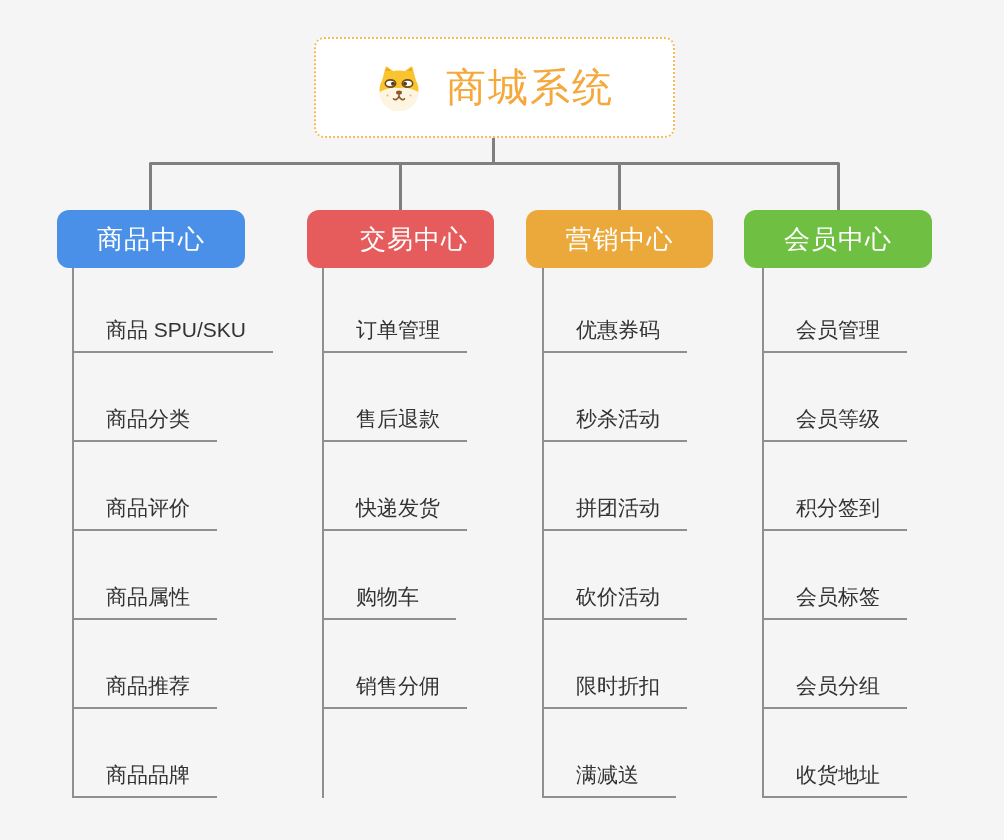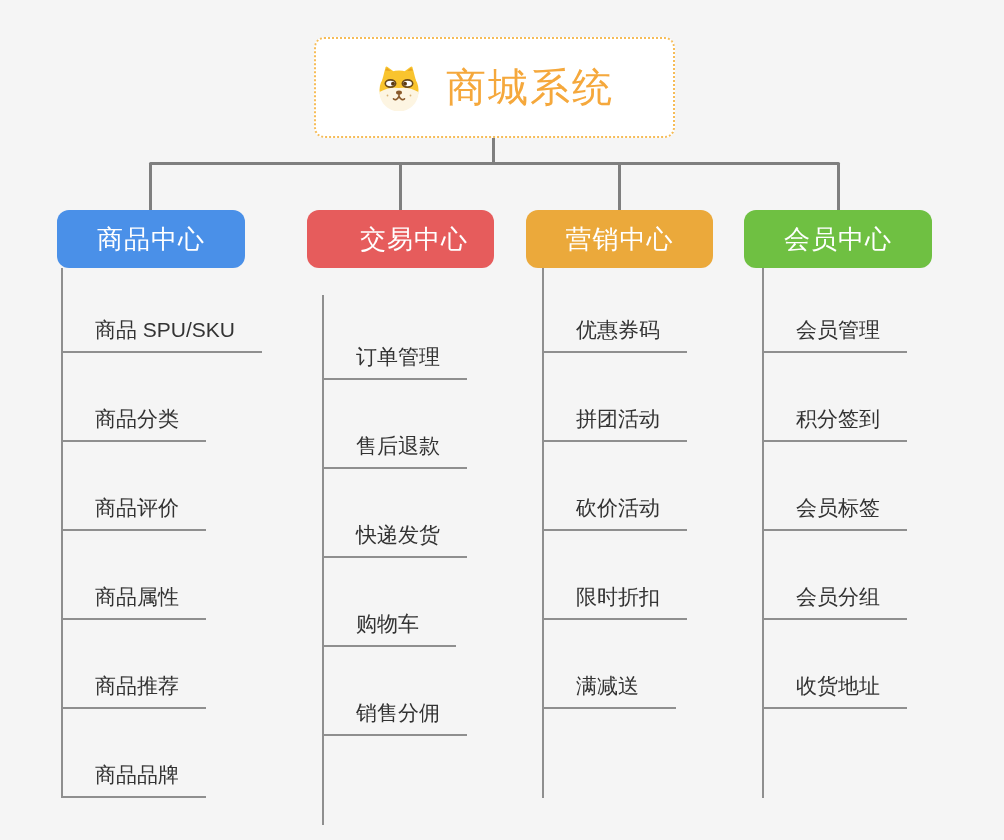--- a/index.html
+++ b/index.html
@@ -31,21 +31,21 @@
     color: #FFFFFF; font-size: 26px; letter-spacing: 1px;
     display: flex; align-items: center; justify-content: center;
   }
   #branch-node-1 { left: 57px;  width: 188px; }
   #branch-node-2 { left: 307px; width: 187px; }
   #branch-node-3 { left: 526px; width: 187px; }
   #branch-node-4 { left: 744px; width: 188px; }
 
   
   .branch-col { position: absolute; top: 268px; height: 530px; border-left: 2px solid #8F8F8F; }
-  #branch-col-1 { left: 61px; }
+  #branch-col-1 { left: 72px; }
   #branch-col-2 { left: 322px; }
   #branch-col-3 { left: 542px; }
   #branch-col-4 { left: 762px; }
   .sub-item {
     box-sizing: border-box; height: 89px;
     display: flex; align-items: flex-end;
     width: fit-content; min-width: 132px;
     padding: 0 27px 7px 32px;
     border-bottom: 2px solid #8F8F8F;
     font-size: 21px; color: #333333; white-space: nowrap;
@@ -100,35 +100,37 @@
   </div>
 
   <div class="branch-col" id="branch-col-1" style="border-left-color: rgb(143, 143, 143);">
       <div class="sub-item" style="border-bottom-color: rgb(143, 143, 143);">商品 SPU/SKU</div>
       <div class="sub-item" style="border-bottom-color: rgb(143, 143, 143);">商品分类</div>
       <div class="sub-item" style="border-bottom-color: rgb(143, 143, 143);">商品评价</div>
       <div class="sub-item" style="border-bottom-color: rgb(143, 143, 143);">商品属性</div>
       <div class="sub-item" style="border-bottom-color: rgb(143, 143, 143);">商品推荐</div>
       <div class="sub-item" style="border-bottom-color: rgb(143, 143, 143);">商品品牌</div>
     </div>
-  <div class="branch-col" id="branch-col-2" style="border-left-color: rgb(143, 143, 143); margin-top: 27px;">
+  <div class="branch-col" id="branch-col-2" style="border-left-color: rgb(143, 143, 143);">
       <div class="sub-item" style="border-bottom-color: rgb(143, 143, 143);">订单管理</div>
       <div class="sub-item" style="border-bottom-color: rgb(143, 143, 143);">售后退款</div>
       <div class="sub-item" style="border-bottom-color: rgb(143, 143, 143);">快递发货</div>
       <div class="sub-item" style="border-bottom-color: rgb(143, 143, 143);">购物车</div>
       <div class="sub-item" style="border-bottom-color: rgb(143, 143, 143);">销售分佣</div>
     </div>
   <div class="branch-col" id="branch-col-3" style="border-left-color: rgb(143, 143, 143);">
       <div class="sub-item" style="border-bottom-color: rgb(143, 143, 143);">优惠券码</div>
+      <div class="sub-item" style="border-bottom-color: rgb(143, 143, 143);">秒杀活动</div>
       <div class="sub-item" style="border-bottom-color: rgb(143, 143, 143);">拼团活动</div>
       <div class="sub-item" style="border-bottom-color: rgb(143, 143, 143);">砍价活动</div>
       <div class="sub-item" style="border-bottom-color: rgb(143, 143, 143);">限时折扣</div>
       <div class="sub-item" style="border-bottom-color: rgb(143, 143, 143);">满减送</div>
     </div>
   <div class="branch-col" id="branch-col-4" style="border-left-color: rgb(143, 143, 143);">
       <div class="sub-item" style="border-bottom-color: rgb(143, 143, 143);">会员管理</div>
+      <div class="sub-item" style="border-bottom-color: rgb(143, 143, 143);">会员等级</div>
       <div class="sub-item" style="border-bottom-color: rgb(143, 143, 143);">积分签到</div>
       <div class="sub-item" style="border-bottom-color: rgb(143, 143, 143);">会员标签</div>
       <div class="sub-item" style="border-bottom-color: rgb(143, 143, 143);">会员分组</div>
       <div class="sub-item" style="border-bottom-color: rgb(143, 143, 143);">收货地址</div>
     </div>
 
 </div>
 
 </body></html>

